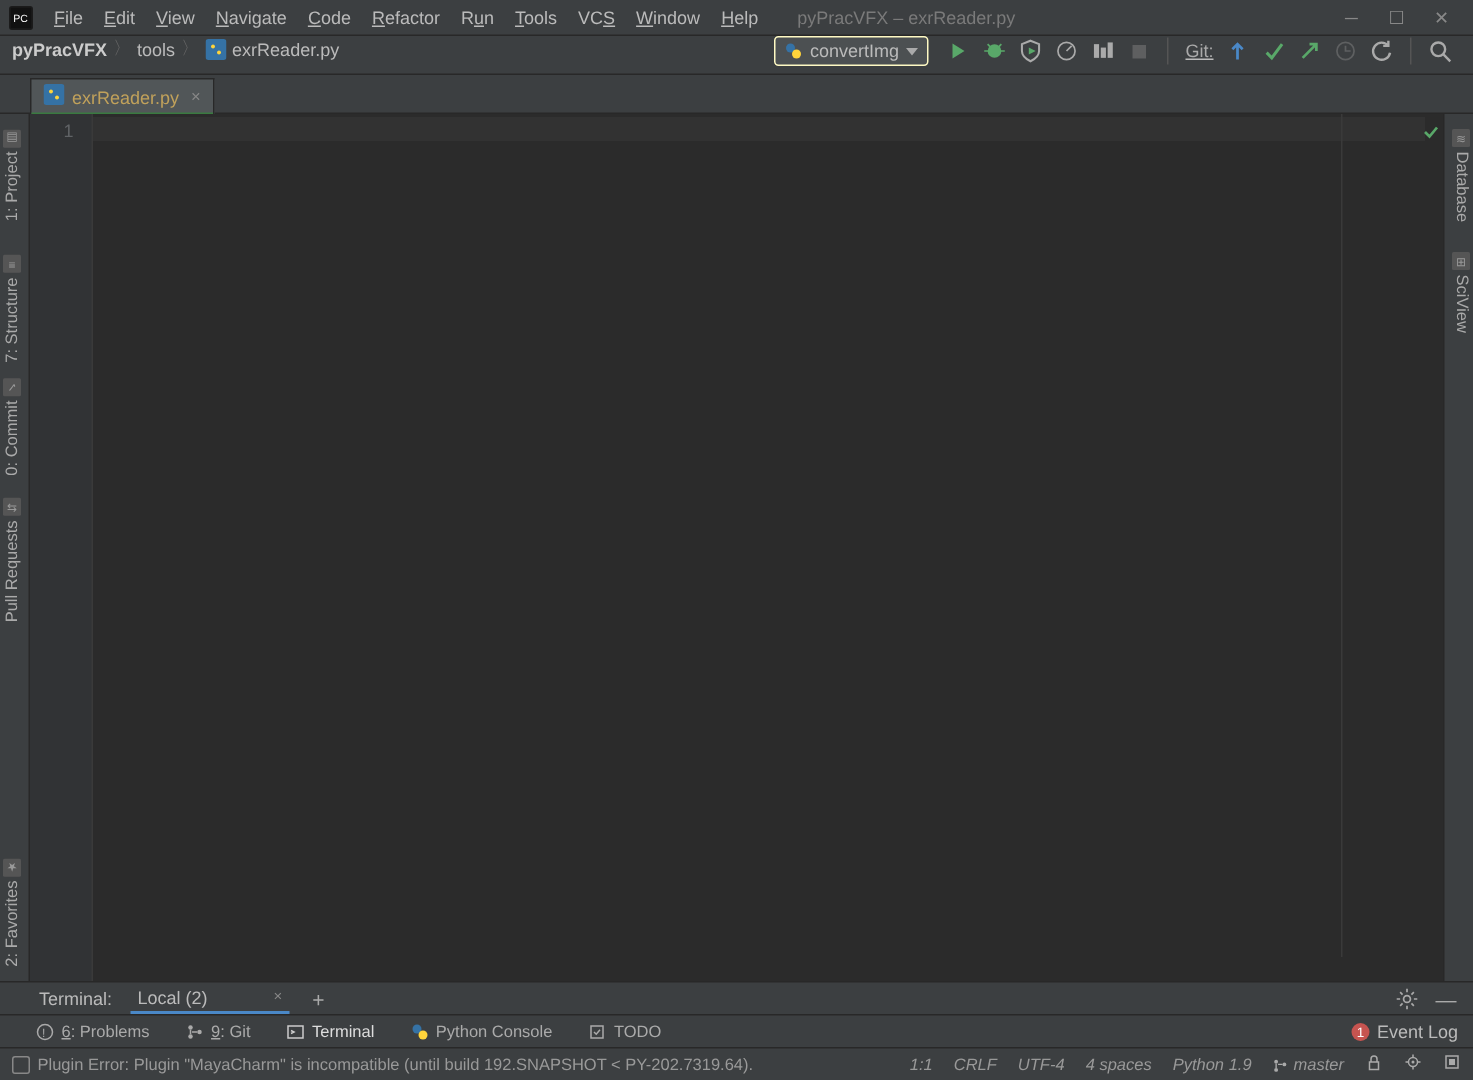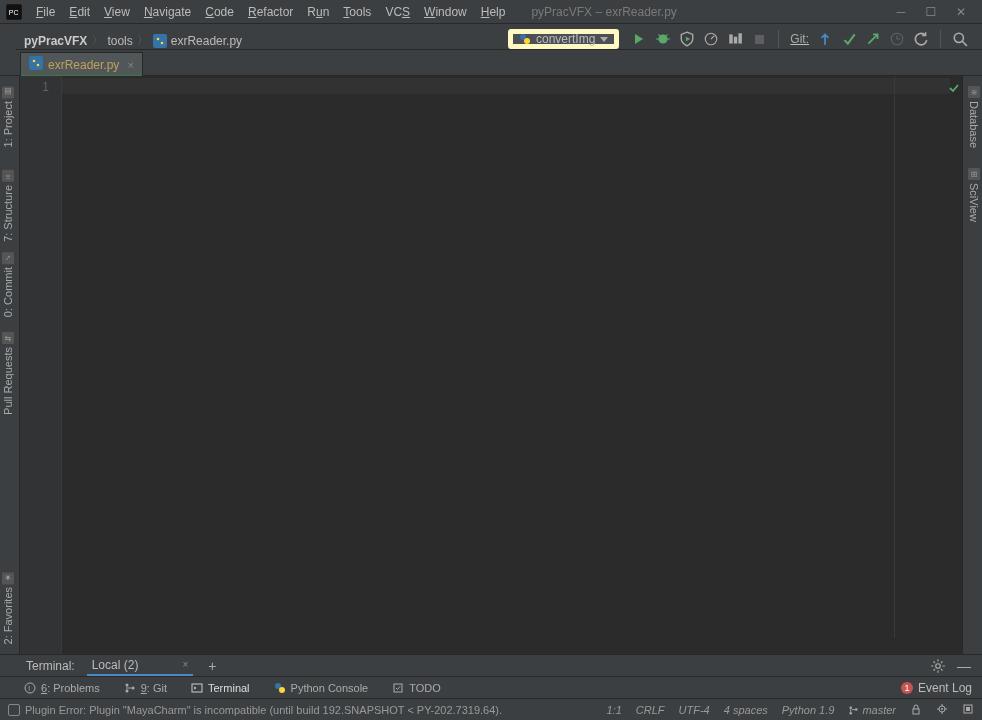--- a/index.html
+++ b/index.html
@@ -10,26 +10,26 @@
   .appicon { width: 16px; height: 16px; background: #1b1b1b; display: flex; align-items: center; justify-content: center; font-size: 9px; color: #fff; margin-right: 8px; border-radius: 2px; }
   .appicon svg { width: 14px; height: 14px; }
   .menubar { display: flex; gap: 2px; align-items: center; }
   .menubar span { padding: 3px 6px; cursor: default; color: #bbb; }
   .menubar span u { text-decoration: underline; }
   .winprojname { margin-left: 20px; color: #7a7a7a; font-size: 12px; }
   .wincontrols { margin-left: auto; display: flex; gap: 0; }
   .wincontrols div { width: 30px; height: 20px; display: flex; align-items: center; justify-content: center; color: #888; }
   
   
-  .navbar { height: 26px; background: #3c3f41; display: flex; align-items: flex-end; padding: 0 8px; border-bottom: 1px solid #282828; margin-left: 16px; }
+  .navbar { height: 26px; background: #3c3f41; display: flex; align-items: flex-start; padding: 0 8px; border-bottom: 1px solid #282828; }
   .breadcrumb { display: flex; align-items: center; gap: 4px; font-size: 12px; color: #bbb; }
   .breadcrumb .sep { color: #666; }
   .breadcrumb .fileicon { width: 14px; height: 14px; display: inline-flex; }
   .nav-right { margin-left: auto; display: flex; align-items: center; gap: 6px; }
-  .runconfig { display: flex; align-items: center; gap: 5px; padding: 1px 6px; border: 5px solid #fef9c3; border-radius: 3px; background: #4c5052; height: 20px;}
+  .runconfig { display: flex; align-items: center; gap: 5px; padding: 1px 6px; border: 1px solid #fef9c3; border-radius: 3px; background: #4c5052; height: 20px;}
   .runconfig .pyi { width: 12px; height: 12px; }
   .chev-down { width:0;height:0;border-left:4px solid transparent;border-right:4px solid transparent;border-top:5px solid #aaa; }
   .tool-icons { display: flex; align-items: center; gap: 8px; padding: 0 6px; text-decoration: underline; }
   .ticon { width: 16px; height: 16px; display: flex; align-items: center; justify-content: center; cursor: pointer; }
   .ticon.dim { opacity: 0.45; }
   .sep-vert { width: 1px; height: 18px; background: #555; margin: 0 3px; }
   
   
   .edtabs { height: 26px; background: #3c3f41; display: flex; align-items: flex-end; padding-left: 20px; border-bottom: 1px solid #282828; }
   .edtab { display: flex; align-items: center; gap: 5px; padding: 4px 8px; background: #515658; border-top: 1px solid #282828; border-left: 1px solid #282828; border-right: 1px solid #282828; height: 24px; position: relative; bottom: -1px; color: #c0a15b; }

